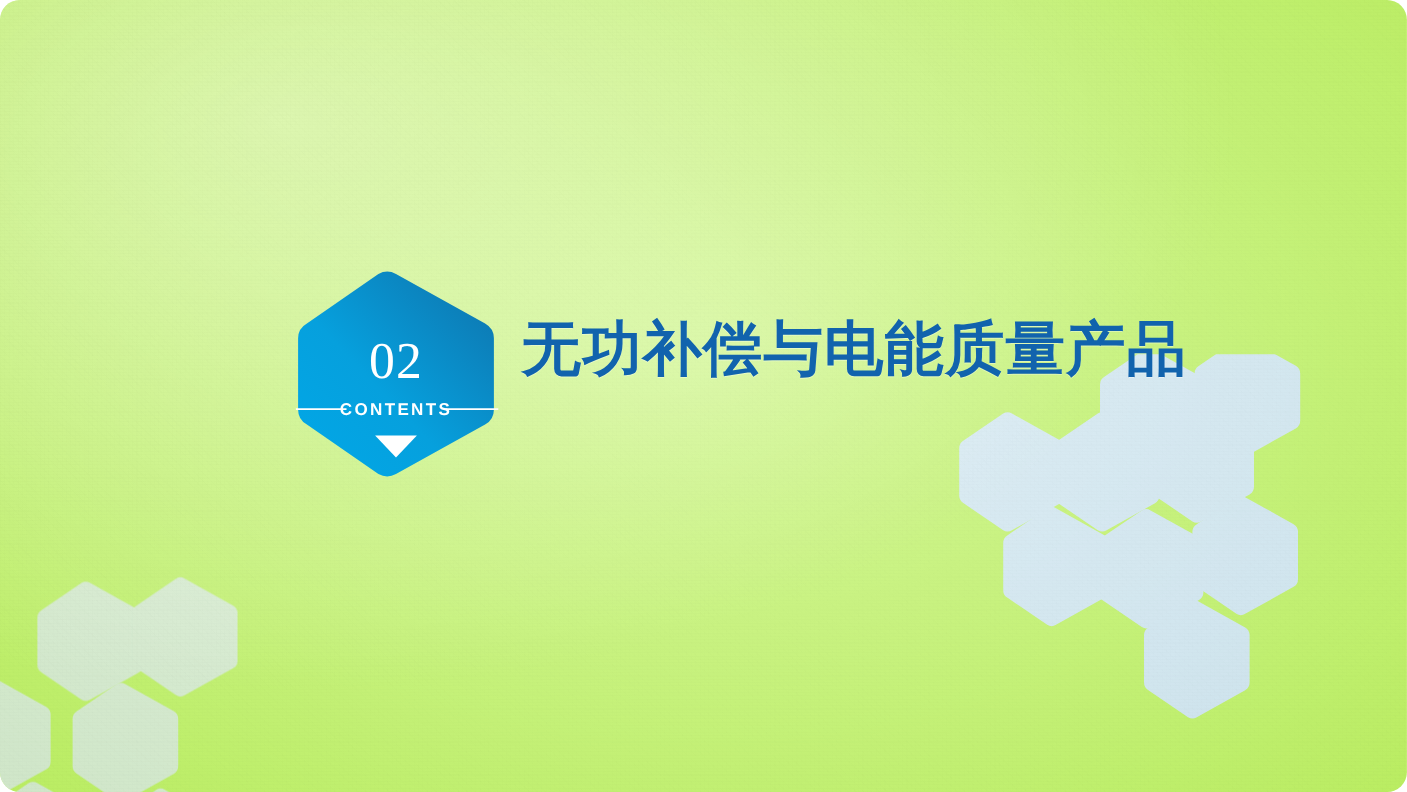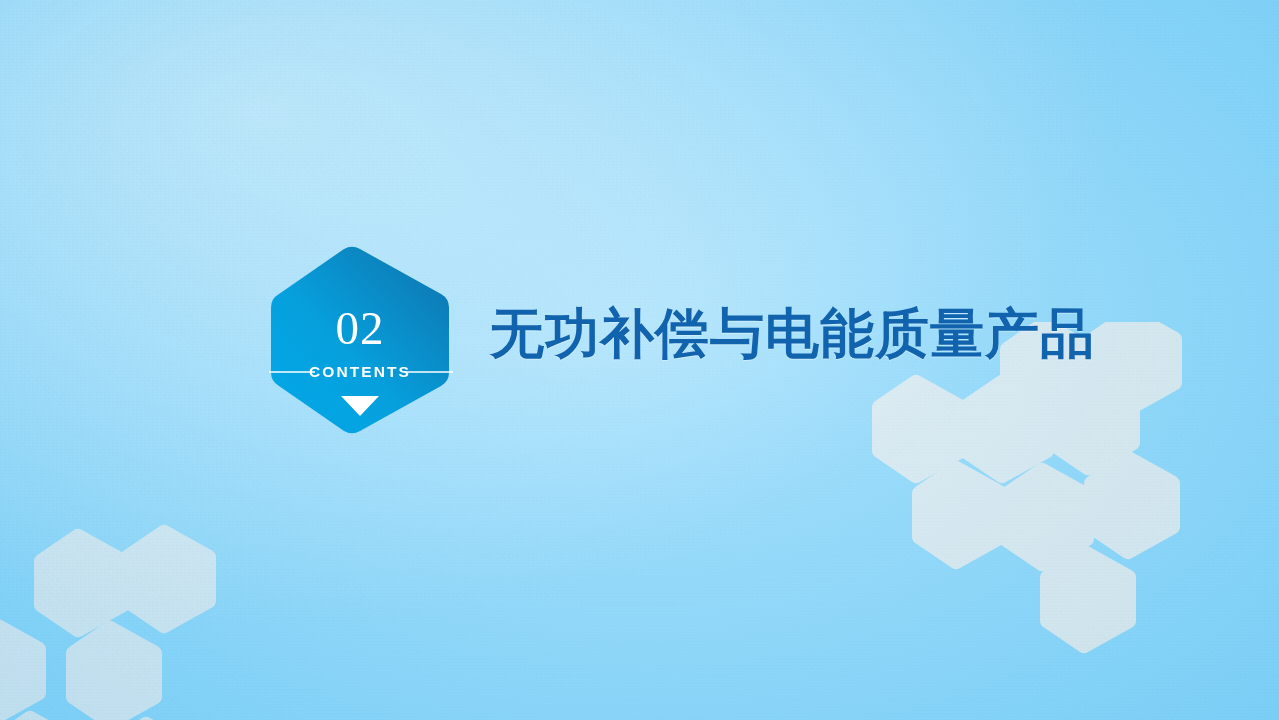--- a/index.html
+++ b/index.html
@@ -7,23 +7,24 @@
     margin: 0;
     padding: 0;
     background: #ffffff;
   }
 
   #slide {
     position: relative;
     width: 1279px;
     height: 720px;
     overflow: hidden;
-    background-color: #7dd3fc;
+    background-color: #bef264;
     font-family: "Liberation Sans", sans-serif;
     user-select: none;
+    border-radius: 18px;
   }
 
   
   #slide::before {
     content: "";
     position: absolute;
     inset: 0;
     pointer-events: none;
     z-index: 2;
     opacity: .55;
@@ -78,21 +79,21 @@
     fill: #ffffff;
     letter-spacing: 2.1px;
   }
 
   
   #section-title {
     position: absolute;
     left: 474px;
     top: 290px;
     z-index: 6;
-    margin: 16px;
+    margin: 0;
     font-family: "Liberation Sans", sans-serif;
     font-size: 54px;
     font-weight: 700;
     line-height: 1;
     color: #1163ad;
     letter-spacing: 1px;
     white-space: nowrap;
     text-shadow: 0 1px 0 rgba(255,255,255,.35);
   }
 </style>

